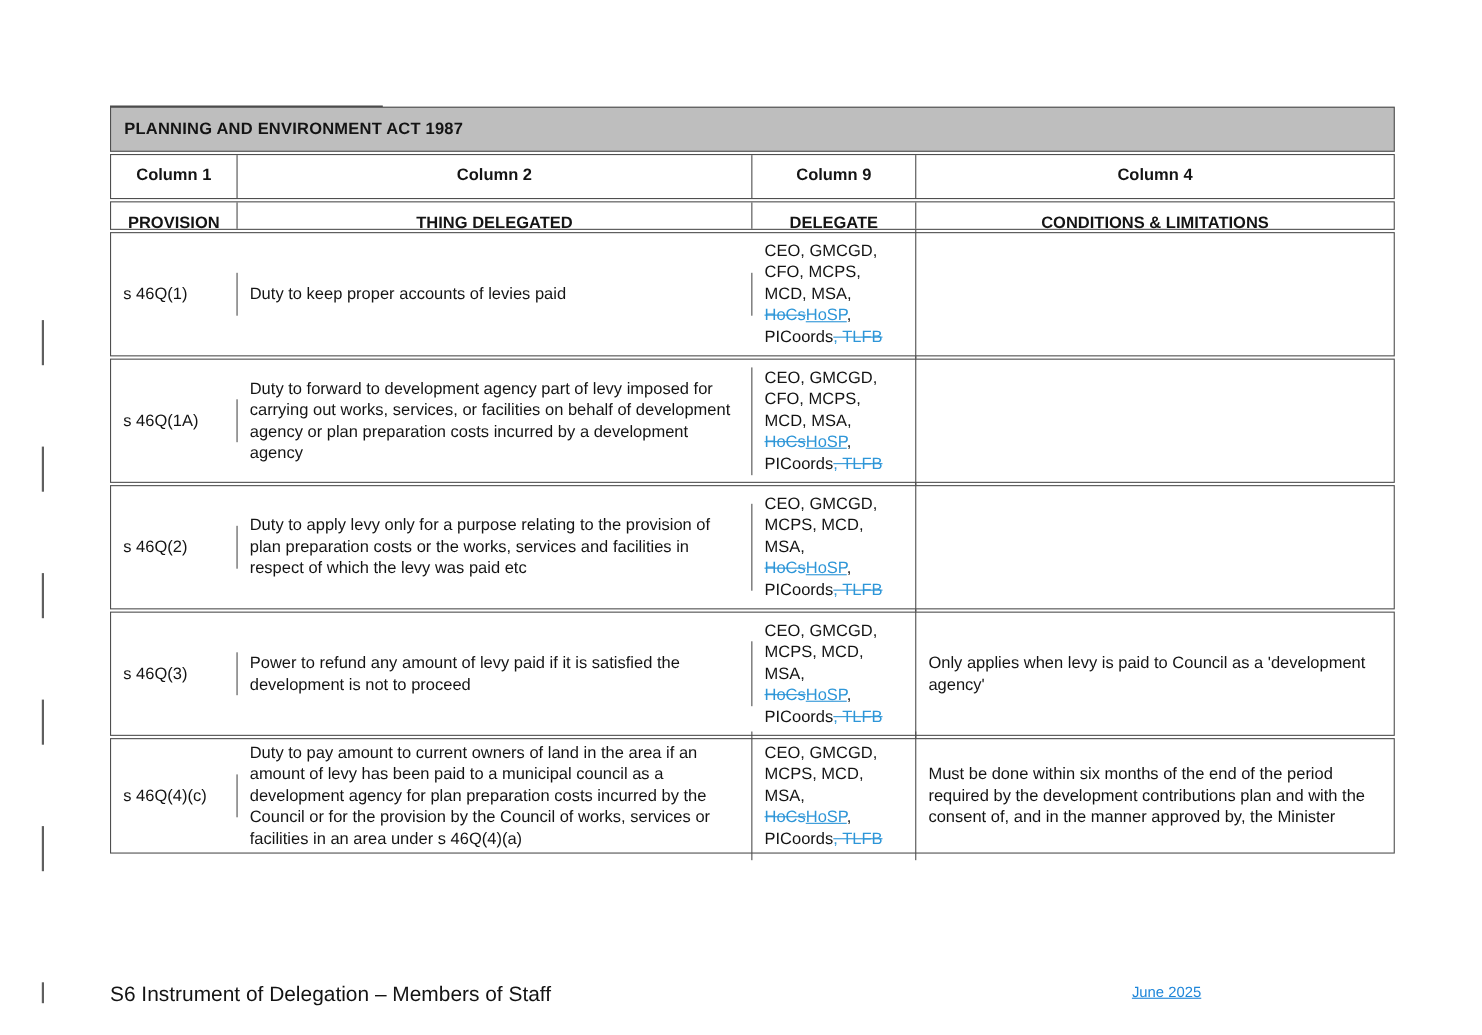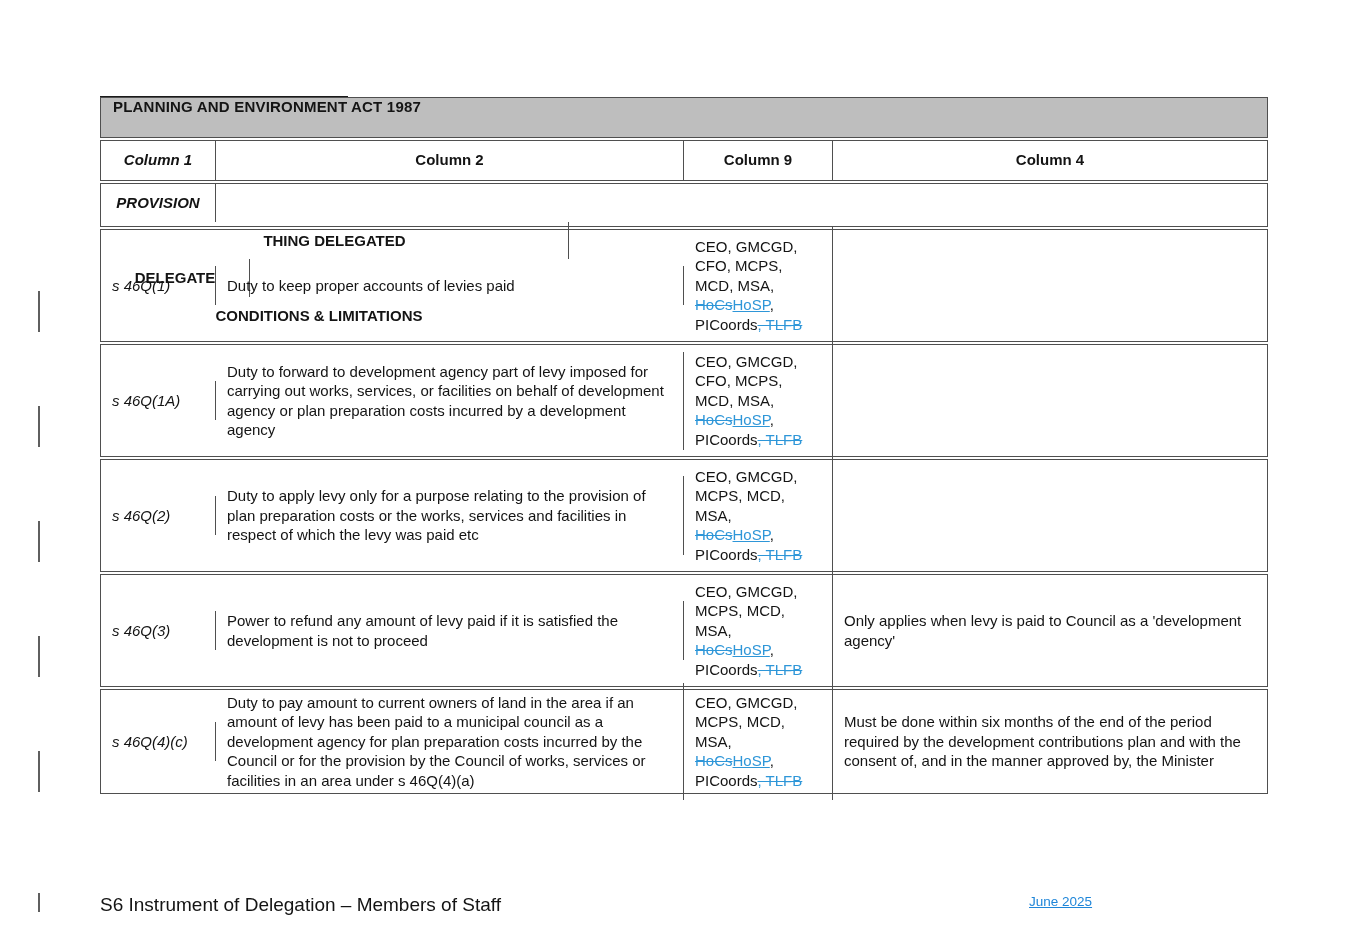--- a/index.html
+++ b/index.html
@@ -21,36 +21,36 @@
 
   
   .top-rule{position:absolute;left:100px;top:96px;width:248px;height:3px;background:#1a1a1a;}
 
   .doc-table{position:absolute;left:100px;top:97px;width:1168px;}
 
   .trow{
     display:flex;border:1px solid var(--border);margin-bottom:2px;background:#fff;
   }
   .trow.title-row{
-    background:var(--header-bg);height:41px;align-items:flex-start;
+    background:var(--header-bg);height:41px;align-items:center;
   }
   .title-text{font-weight:bold;font-size:15px;padding-left:12px;letter-spacing:.2px;}
 
   .cell{border-right:1px solid var(--border);padding:10px 11px;font-size:15px;line-height:19.5px;}
   .cell:last-child{border-right:none;}
-  .c1{width:115px;font-style:italic;}
+  .c1{width:115px;}
   .c2{width:468px;}
   .c3{width:149px;}
   .c4{width:436px;flex:1;}
 
   .labels-row .cell,.headers-row .cell{
     text-align:center;font-weight:bold;padding-top:9px;padding-bottom:9px;
   }
   .labels-row{height:41px;}
-  .headers-row{height:44px;flex-direction:column;}
+  .headers-row{height:26px;}
 
   .data-row{height:113px;align-items:center;}
   .data-row.tall{height:105px;}
   .delegate-text{white-space:pre-line;}
   .seg-delete{color:var(--change-blue);text-decoration:line-through;}
   .seg-insert{color:var(--change-blue);text-decoration:underline;}
 
   
   .change-bar{position:absolute;left:38px;width:2px;background:var(--bar);}
   .cb-1{top:291px;height:41px;}

